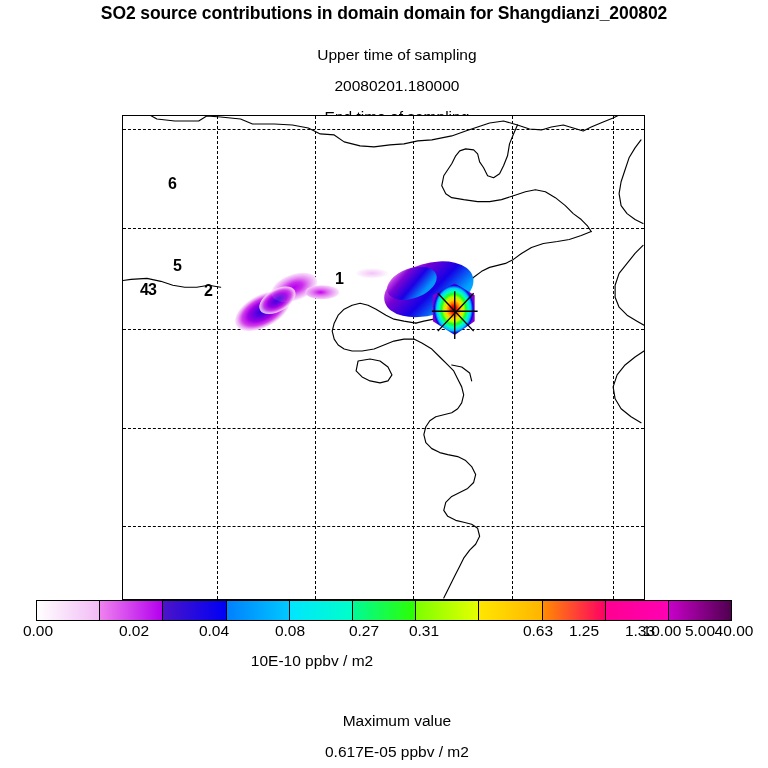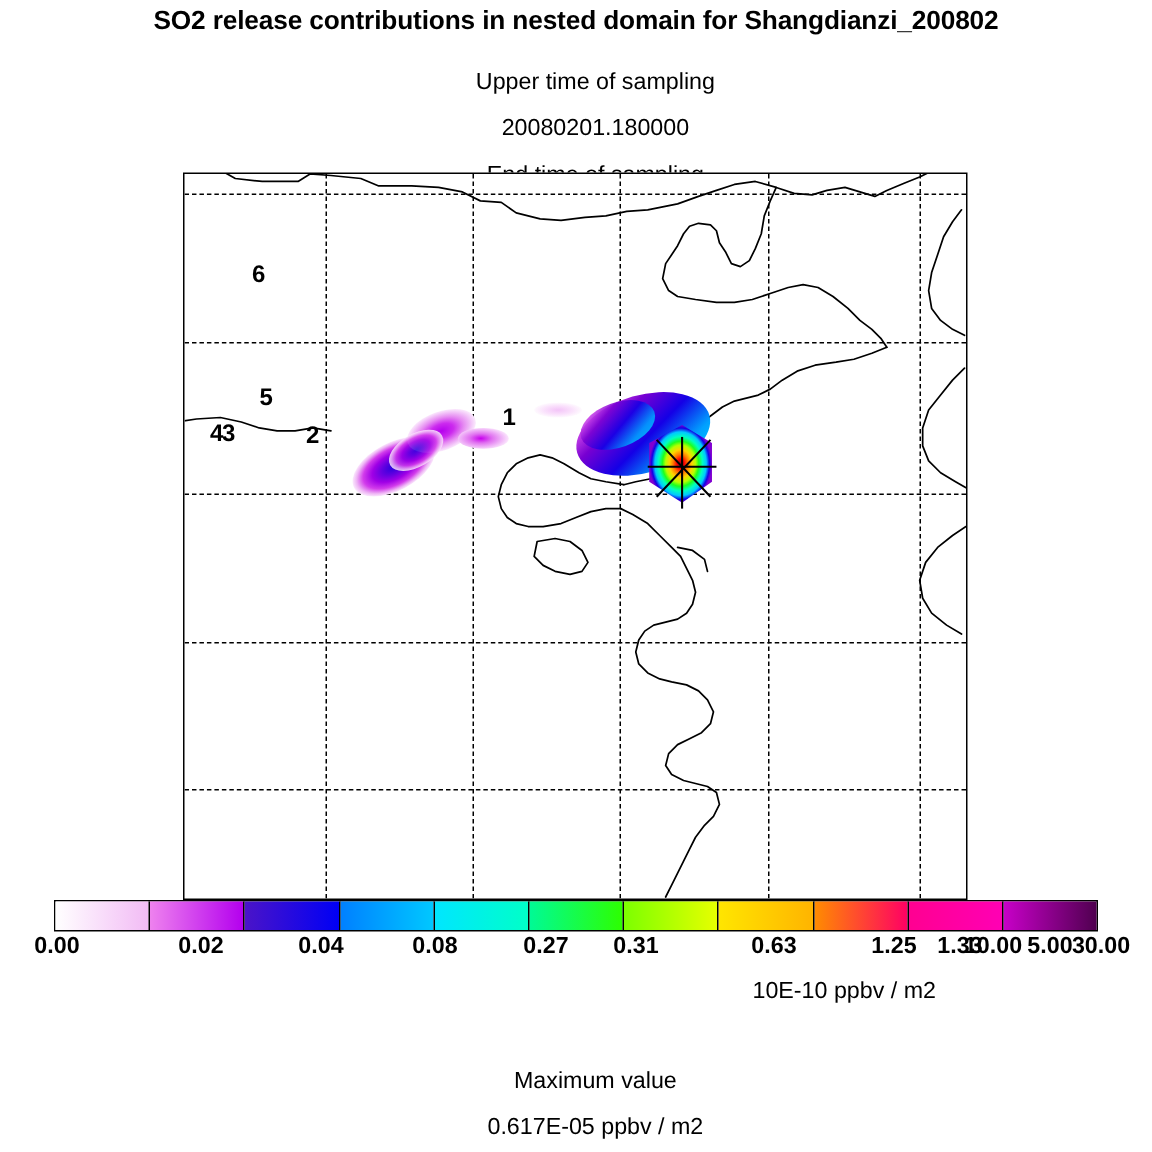--- a/index.html
+++ b/index.html
@@ -28,39 +28,39 @@
   svg.coast{position:absolute;left:0;top:0;width:100%;height:100%;}
   svg.plumes{position:absolute;left:0;top:0;width:100%;height:100%;}
 
   
   .cbwrap{position:absolute;left:36px;top:600px;width:696px;height:21px;
           border:1.8px solid #000;box-sizing:border-box;display:flex;}
   .cbseg{flex:1 1 0;height:100%;position:relative;}
   .cbseg + .cbseg{border-left:1.6px solid #000;}
 
   .cbticks{position:absolute;left:0;top:623px;width:768px;height:18px;}
-  .cbtick{position:absolute;font-size:15.5px;font-weight:bold;line-height:1;
+  .cbtick{position:absolute;font-size:15.5px;font-weight:normal;line-height:1;
           transform:translateX(-50%);white-space:nowrap;}
 
-  .cbunit{position:absolute;left:0;top:653px;width:624px;text-align:right;
+  .cbunit{position:absolute;left:0;top:653px;width:624px;text-align:center;
           font-size:15.5px;line-height:1;}
 
   
   .ftr{position:absolute;left:0;top:688px;width:768px;text-align:center;}
   .frow{font-size:15.5px;line-height:1;margin-top:9px;white-space:pre;}
   .frow .g{display:inline-block;width:20px;}
   .frow .g3{display:inline-block;width:30px;}
 </style>
 </head>
 <body>
 
 <div class="page">
 
   <div class="hdr">
-    <div class="title">SO2 release contributions in nested domain for Shangdianzi_200802</div>
+    <div class="title">SO2 source contributions in domain domain for Shangdianzi_200802</div>
     <div class="sub">
       <span>Upper time of sampling</span>
       <span>&nbsp;</span>
       <span>20080201.180000</span>
       <span class="gap2"></span>
       <span>End time of sampling</span>
       <span>&nbsp;</span>
       <span>20080201.210000</span>
     </div>
     <div class="sub">
@@ -227,26 +227,26 @@
     <div class="cbseg" style="background:linear-gradient(to right,#c800c8,#500050)"></div>
   </div>
 
   <div class="cbticks">
     <div class="cbtick" style="left:38px">0.00</div>
     <div class="cbtick" style="left:134px">0.02</div>
     <div class="cbtick" style="left:214px">0.04</div>
     <div class="cbtick" style="left:290px">0.08</div>
     <div class="cbtick" style="left:364px">0.27</div>
     <div class="cbtick" style="left:424px">0.31</div>
-    <div class="cbtick" style="left:516px">0.63</div>
-    <div class="cbtick" style="left:596px">1.25</div>
+    <div class="cbtick" style="left:538px">0.63</div>
+    <div class="cbtick" style="left:584px">1.25</div>
     <div class="cbtick" style="left:640px">1.33</div>
     <div class="cbtick" style="left:700px">5.00</div>
     <div class="cbtick" style="left:662px">10.00</div>
-    <div class="cbtick" style="left:734px">30.00</div>
+    <div class="cbtick" style="left:734px">40.00</div>
   </div>
 
   <div class="cbunit">10E-10 ppbv / m2</div>
 
   <div class="ftr">
     <div class="frow">
       <span>Maximum value</span>
       <span class="g"></span>
       <span>0.617E-05 ppbv / m2</span>
       <span class="g3"></span>

